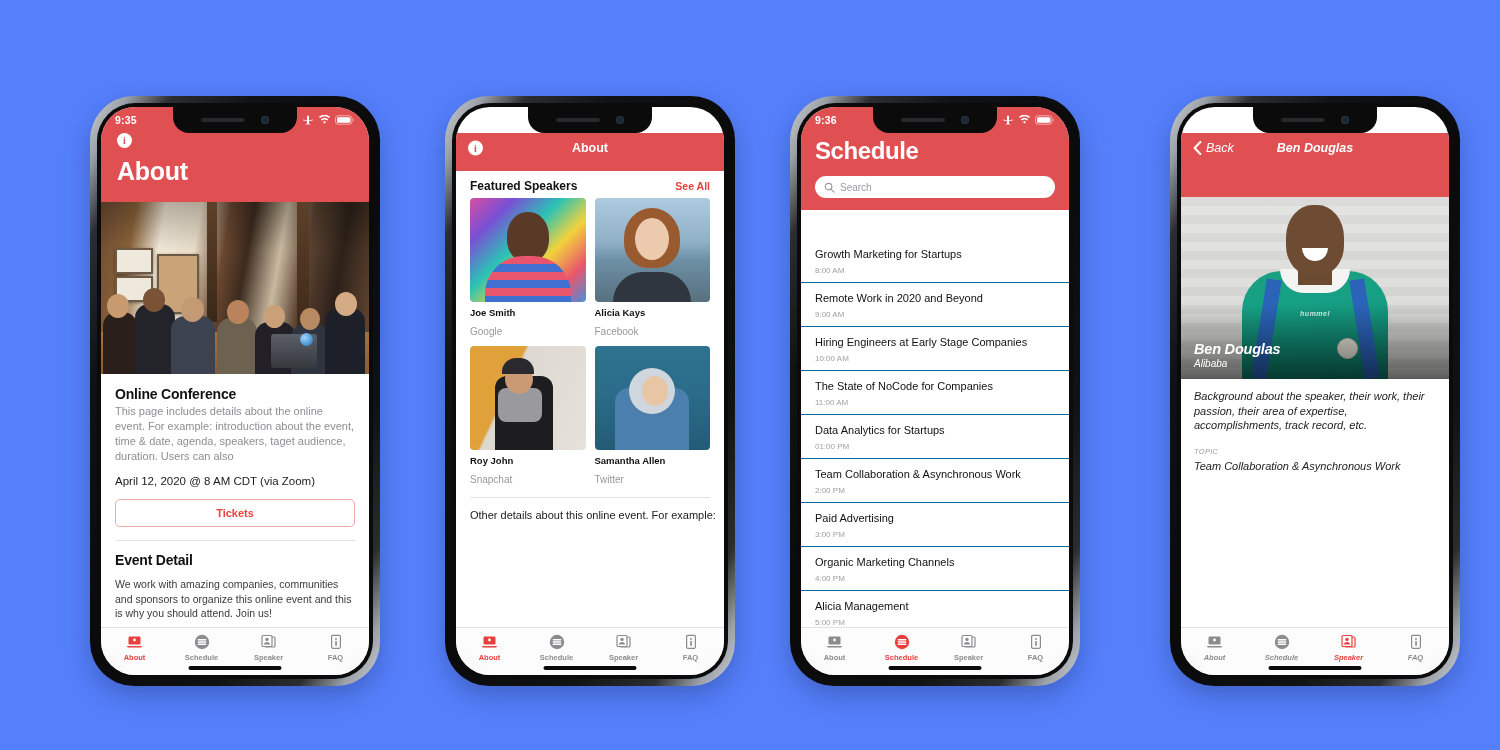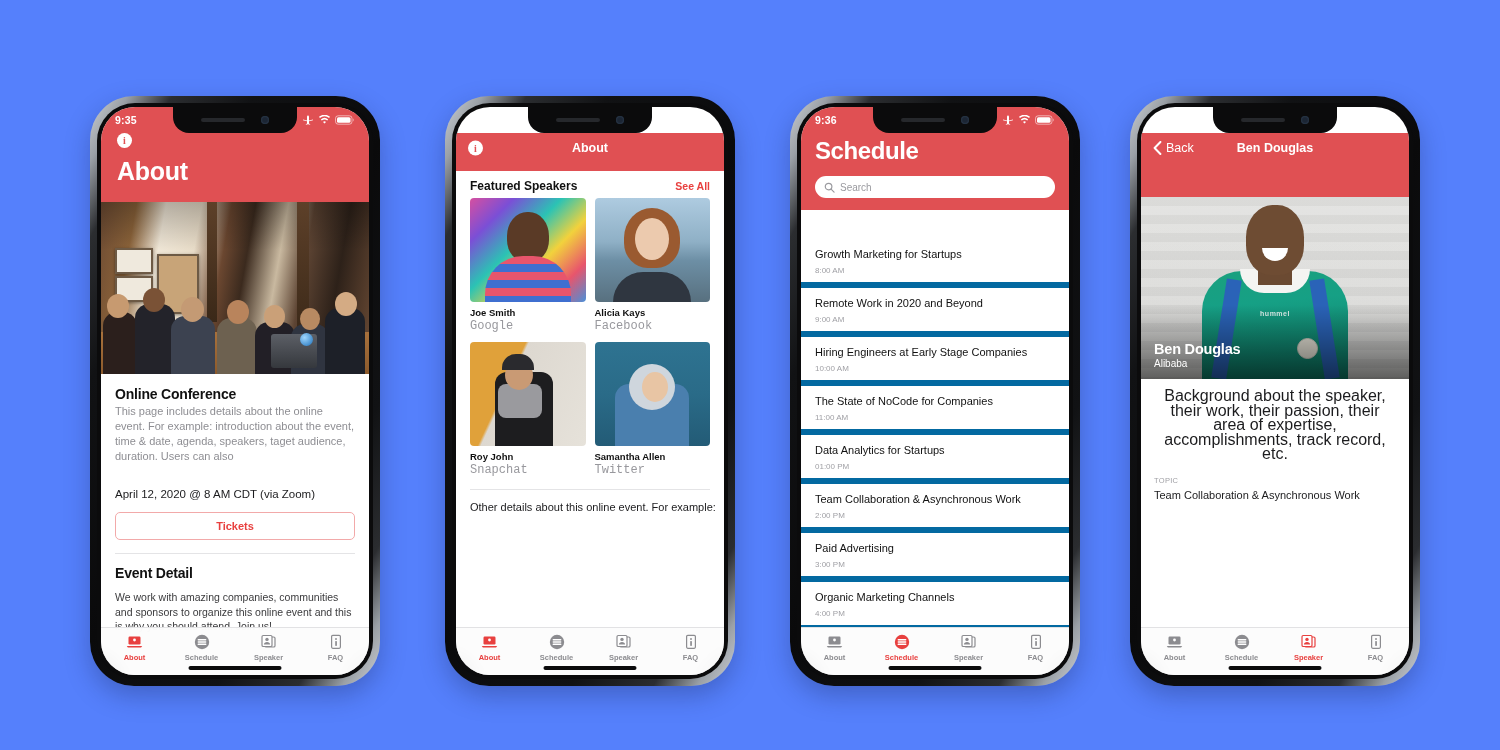--- a/index.html
+++ b/index.html
@@ -108,39 +108,39 @@
   .p1-hero .person{position:absolute;bottom:0;background:#1b1a20;border-radius:14px 14px 0 0;}
   .p1-hero .head{position:absolute;border-radius:50%;background:#3a2b23;}
   .p1-hero .proj{position:absolute;right:52px;bottom:6px;width:46px;height:34px;
     background:linear-gradient(180deg,#5c5f66,#35383d);border-radius:3px;}
   .p1-hero .proj-lens{position:absolute;right:56px;bottom:28px;width:13px;height:13px;border-radius:50%;
     background:radial-gradient(circle at 35% 35%,#9fd7ff,#1d6fb8);}
 
   .p1-body{padding:12px 14px 0;}
   .p1-h2{font-size:14px;font-weight:700;color:#111;letter-spacing:-.2px;}
   .p1-p{font-size:11px;line-height:15px;color:#8e8e93;margin-top:2px;}
-  .p1-date{font-size:11.5px;color:#1c1c1e;margin-top:24px;}
+  .p1-date{font-size:11.5px;color:#1c1c1e;margin-top:11px;}
   .p1-tickets{
     margin-top:12px;height:26px;border:1px solid #f2a9a9;border-radius:5px;
     display:flex;align-items:center;justify-content:center;
     color:#e8403f;font-size:11px;font-weight:600;background:#fff;
   }
   .p1-div{height:1px;background:#e4e4e6;margin:13px 0 11px;}
   .p1-h3{font-size:14px;font-weight:700;color:#111;letter-spacing:-.2px;}
   .p1-p2{font-size:10.5px;line-height:14.5px;color:#3a3a3c;margin-top:9px;}
 
   
   .p2-scroll{position:absolute;top:64px;left:0;right:0;bottom:48px;background:#fff;overflow:hidden;}
   .p2-sec{display:flex;align-items:baseline;justify-content:space-between;padding:8px 14px 5px;}
   .p2-sec-t{font-size:12px;font-weight:700;color:#111;}
   .p2-seeall{font-size:10.5px;color:#e8403f;font-weight:600;}
   .p2-grid{display:grid;grid-template-columns:1fr 1fr;gap:9px;padding:0 14px;}
   .spk-img{width:100%;height:104px;border-radius:4px;overflow:hidden;position:relative;}
   .spk-name{font-size:9.5px;font-weight:700;color:#111;margin-top:5px;}
-  .spk-org{font-size:12px;color:#98989d;margin-top:1px;font-family:Liberation Mono, monospace;}
+  .spk-org{font-size:10px;color:#98989d;margin-top:8px;}
   .p2-div{height:1px;background:#e4e4e6;margin:12px 14px 0;}
   .p2-h2{font-size:15px;font-weight:700;color:#111;padding:10px 14px 8px;letter-spacing:-.3px;}
   .p2-partners{display:flex;gap:9px;padding:0 14px;}
   .partner{
     width:102px;height:72px;flex:none;border-radius:4px;
     background:linear-gradient(180deg,#e8e8ea 0%,#e4e4e6 40%,#9d9da2 100%);
     position:relative;
   }
   .partner span{position:absolute;left:8px;bottom:7px;color:#fff;font-size:8px;font-weight:600;letter-spacing:.3px;}
   .p2-tail{font-size:11px;color:#1c1c1e;padding:11px 14px 0;white-space:nowrap;overflow:hidden;}
@@ -166,21 +166,21 @@
 
   
   .p3-hdr{background:#e05053;padding:30px 14px 12px;}
   .p3-title{font-size:24px;font-weight:700;color:#fff;letter-spacing:-.4px;}
   .p3-search{
     margin-top:11px;height:22px;border-radius:11px;background:#fff;
     display:flex;align-items:center;gap:5px;padding:0 9px;
   }
   .p3-search-ph{font-size:10px;color:#9a9a9f;}
   .p3-list{position:absolute;left:0;right:0;bottom:48px;top:132px;background:#fff;overflow:hidden;}
-  .sch-row{padding:9px 14px 7px;border-bottom:6px solid #0369a1;}
+  .sch-row{padding:9px 14px 7px;border-bottom:1px solid #0369a1;}
   .sch-t{font-size:11px;color:#111;font-weight:400;}
   .sch-time{font-size:8px;color:#a0a0a5;margin-top:6px;}
 
   
   .p4-hero{height:182px;position:relative;overflow:hidden;
     background:linear-gradient(180deg,#e3e3e1 0%,#dcdcda 55%,#cfcfcd 100%);}
   .p4-hero .wall{position:absolute;inset:0;
     background:repeating-linear-gradient(180deg,rgba(0,0,0,.035) 0 9px,rgba(255,255,255,.05) 9px 18px);}
   .p4-hero .torso{position:absolute;left:50%;transform:translateX(-50%);bottom:0;width:146px;height:108px;
     border-radius:40px 40px 0 0;
@@ -197,21 +197,21 @@
   .p4-hero .badge{position:absolute;left:50%;margin-left:22px;bottom:20px;width:19px;height:19px;border-radius:50%;
     background:#e9e6da;border:1px solid #cfccc0;}
   .p4-hero .brand{position:absolute;left:50%;transform:translateX(-50%);bottom:62px;font-size:7px;color:rgba(255,255,255,.85);
     font-weight:700;letter-spacing:.5px;}
   .p4-hero .scrim{position:absolute;left:0;right:0;bottom:0;height:74px;
     background:linear-gradient(180deg,rgba(0,0,0,0),rgba(0,0,0,.55));}
   .p4-hero-txt{position:absolute;left:13px;bottom:10px;color:#fff;}
   .p4-hero-name{font-size:14.5px;font-weight:600;letter-spacing:-.2px;}
   .p4-hero-org{font-size:10px;margin-top:1px;}
   .p4-body{padding:10px 13px 0;}
-  .p4-bio{font-size:16px;line-height:14.5px;color:#1c1c1e;text-align:center;}
+  .p4-bio{font-size:11px;line-height:14.5px;color:#1c1c1e;}
   .p4-topic-lbl{font-size:7.5px;color:#a0a0a5;margin-top:14px;letter-spacing:.3px;}
   .p4-topic{font-size:11px;color:#1c1c1e;margin-top:4px;}
 </style>
 </head>
 <body>
 
 <div class="stage">
 
   <div class="phone" style="left:90px;top:96px;">
     <div class="phone-inner">
@@ -582,21 +582,21 @@
                 </svg>
             </div>
             <div class="tab-lbl">FAQ</div>
           </div>
         </div>
         <div class="home-ind"></div>
       </div>
     </div>
   </div>
 
-  <div class="phone" style="left:1130px;top:96px;">
+  <div class="phone" style="left:1170px;top:96px;font-style:italic;">
     <div class="phone-inner">
       <div class="screen">
 
         <div class="notch">
           <div class="speaker-slot"></div>
           <div class="front-cam"></div>
         </div>
 
         <div class="statusbar">
           <div class="sb-time">9:36</div>

